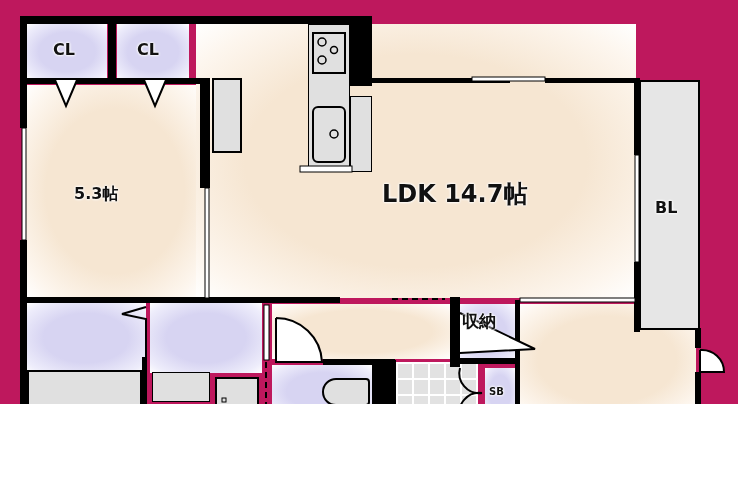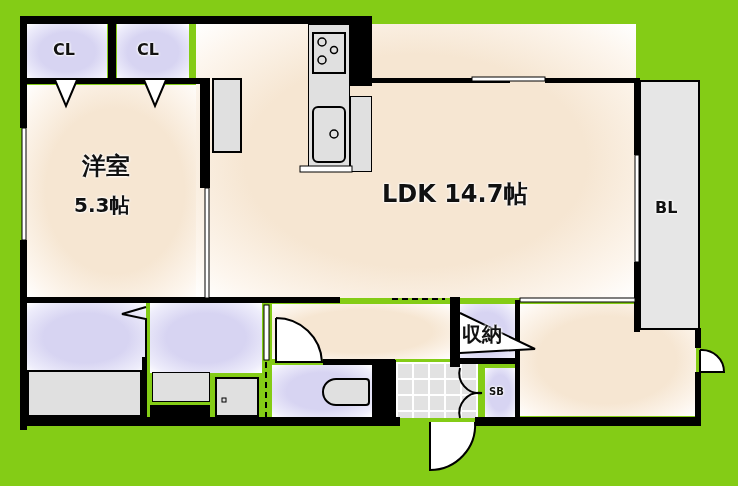--- a/index.html
+++ b/index.html
@@ -1,16 +1,16 @@
 <!DOCTYPE html>
 <html><head>
 <meta charset="utf-8">
 <style>
   html,body{margin:0;padding:0;background:#fff;}
-  #root{position:relative;width:738px;height:486px;overflow:hidden;background:#84cc16;font-family:"DejaVu Sans","Liberation Sans",sans-serif;}
+  #root{position:relative;width:738px;height:404px;overflow:hidden;background:#be185d;font-family:"DejaVu Sans","Liberation Sans",sans-serif;}
   .abs{position:absolute;}
   .wall{position:absolute;background:#000;}
   .room-warm{position:absolute;background:radial-gradient(ellipse at center,#f6e6d2 55%,#fdf6ee 85%,#fff 100%);}
   .room-cool{position:absolute;background:radial-gradient(ellipse at center,#d7d4f2 50%,#eeedfb 85%,#fff 100%);}
   .gray{position:absolute;background:#e0e0e0;border:2px solid #000;box-sizing:border-box;}
   .label{position:absolute;font-weight:bold;color:#111;text-shadow:0 0 3px #fff,0 0 3px #fff,0 0 2px #fff;white-space:nowrap;}
   svg{position:absolute;left:0;top:0;}
 </style>
 </head>
 <body>
@@ -94,19 +94,18 @@
     <path d="M430,422 L430,470 A45,45 0 0 0 475,422" fill="#fff" stroke="#000" stroke-width="2"></path>
     <path d="M460,368 A20,20 0 0 0 482,393" fill="none" stroke="#000" stroke-width="2"></path>
     <path d="M460,418 A20,20 0 0 1 482,393" fill="none" stroke="#000" stroke-width="2"></path>
     <polyline points="460,313 535,349 460,353" fill="#fff" stroke="#000" stroke-width="2"></polyline>
     <polyline points="146,307 122,314 146,319 146,370" fill="none" stroke="#000" stroke-width="2"></polyline>
     <rect x="222" y="398" width="4" height="4" fill="none" stroke="#000"></rect>
   </svg>
 
   <div class="label" style="left:53px;top:40px;font-size:16px;">CL</div>
   <div class="label" style="left:137px;top:40px;font-size:16px;">CL</div>
-  <div class="label" style="left:82px;top:150px;font-size:24px;">洋室</div>
-  <div class="label" style="left:74px;top:192px;font-size:20px;">5.3帖</div>
+  <div class="label" style="left:74px;top:184px;font-size:16px;">5.3帖</div>
   <div class="label" style="left:382px;top:178px;font-size:24px;">LDK 14.7帖</div>
   <div class="label" style="left:655px;top:198px;font-size:16px;">BL</div>
-  <div class="label" style="left:462px;top:321px;font-size:20px;">収納</div>
+  <div class="label" style="left:462px;top:310px;font-size:17px;">収納</div>
   <div class="label" style="left:489px;top:386px;font-size:10px;">SB</div>
 </div>
 
 </body></html>

